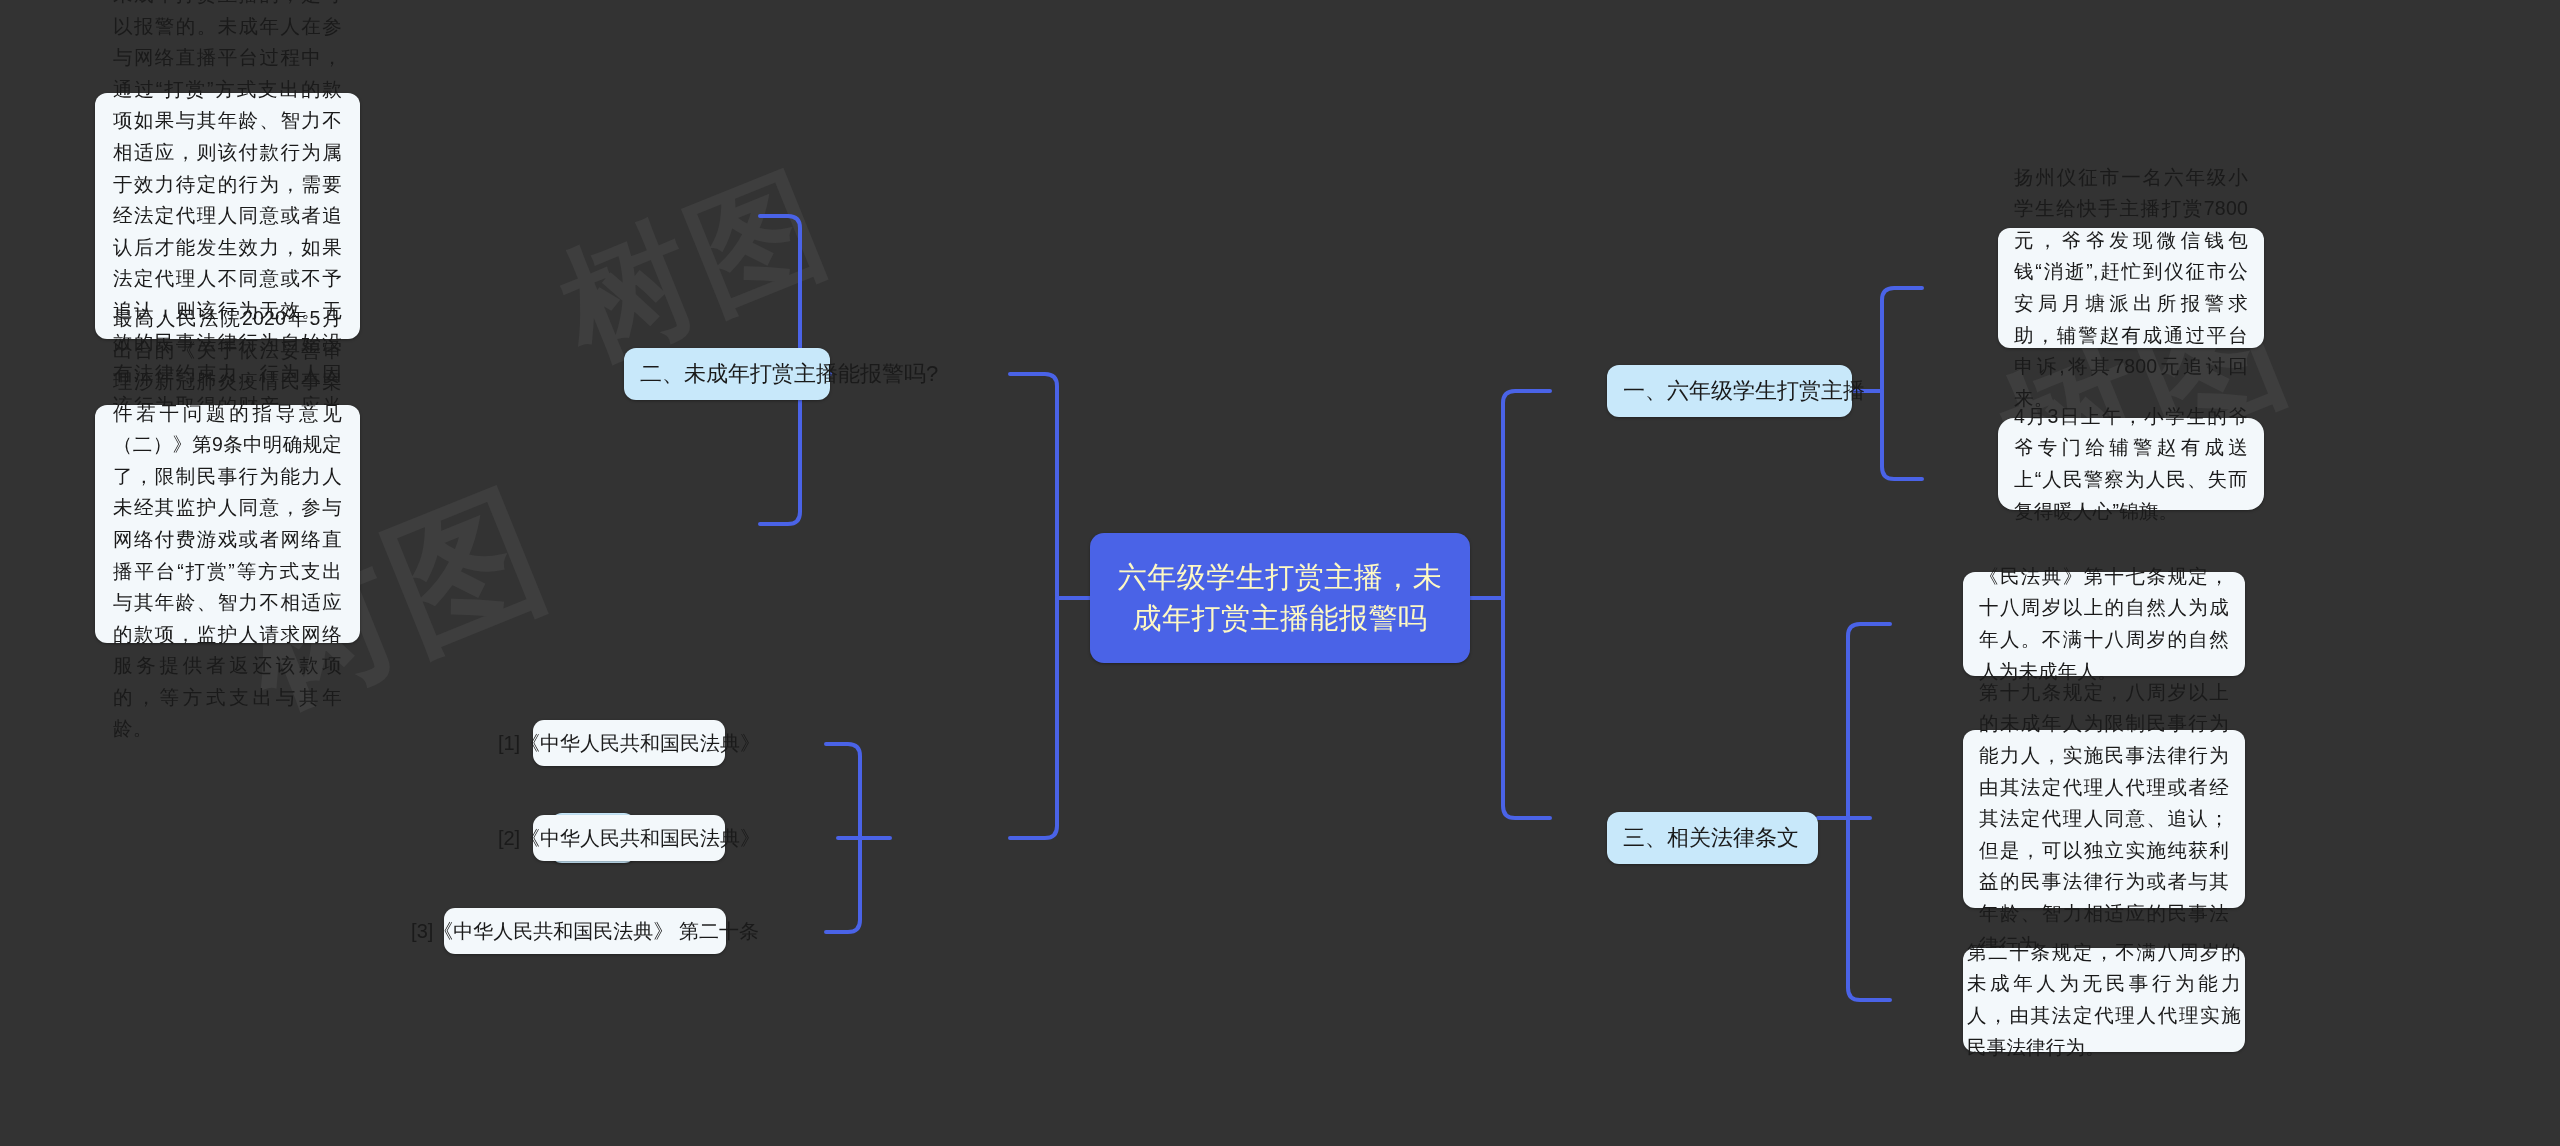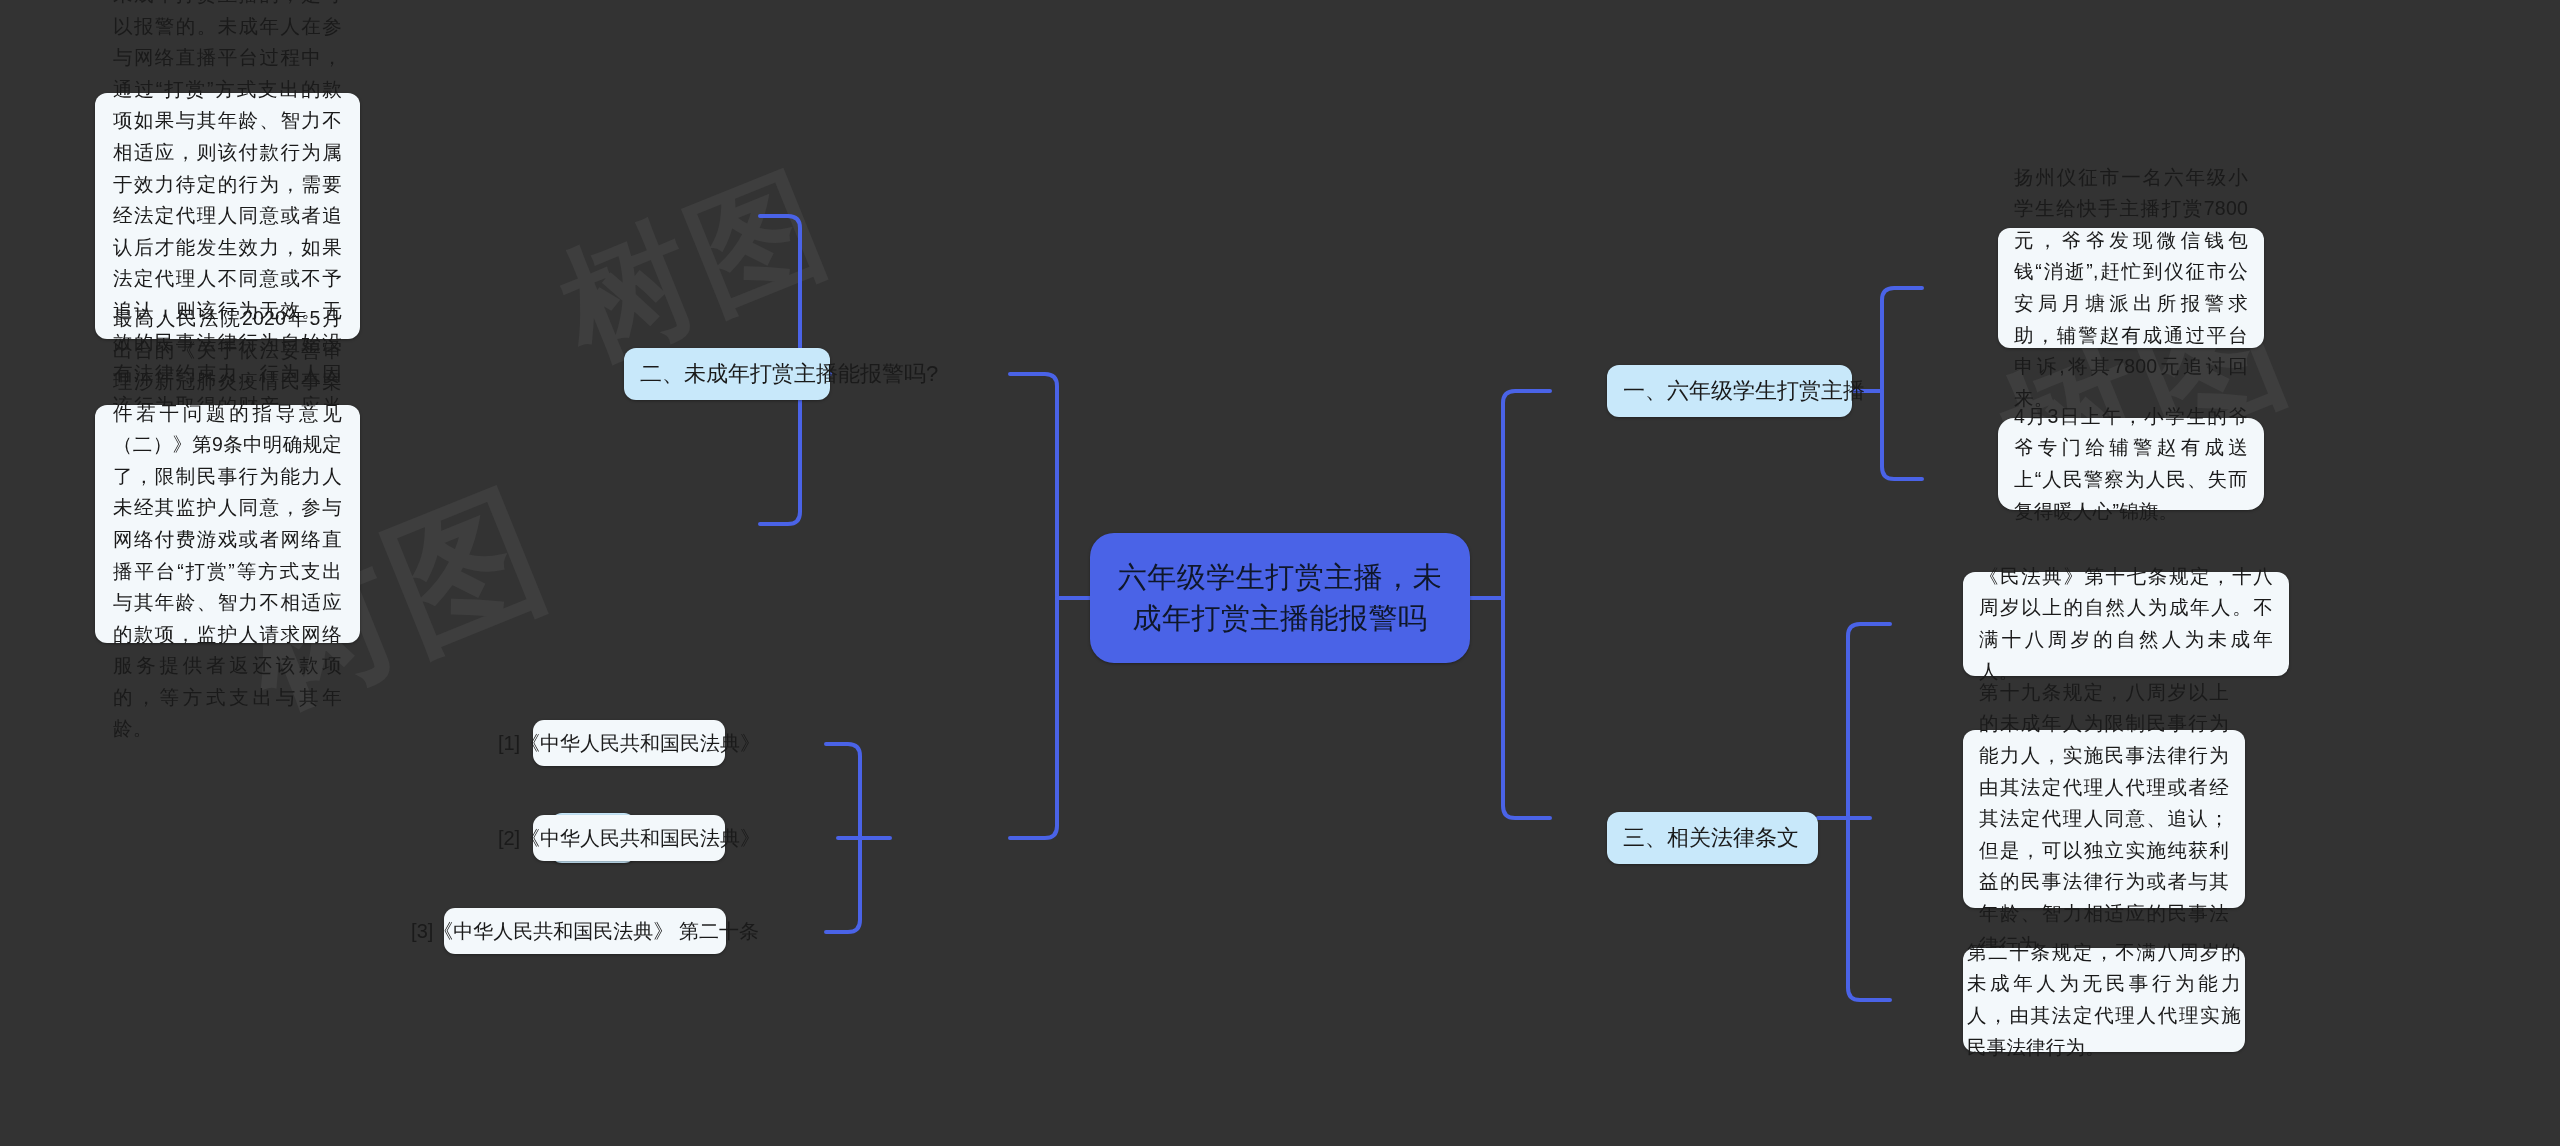--- a/index.html
+++ b/index.html
@@ -73,22 +73,22 @@
     padding: 9px 16px;
     font-size: 22px;
     line-height: 1.35;
     white-space: nowrap;
     justify-content: flex-start;
   }
 
   
   .root {
     background: #4a63e7;
-    color: #0f172a;
-    border-radius: 24px;
+    color: #fef9c3;
+    border-radius: 14px;
     padding: 18px 24px;
     font-size: 29px;
     line-height: 1.42;
     text-align: center;
     justify-content: center;
     letter-spacing: 0.5px;
   }
 
   .ref {
     background: #f3f8fb;
@@ -183,21 +183,21 @@
   </div>
 
   <div class="node card" style="left:1998px; top:418px; width:266px; height:92px; padding:12px 16px;border-radius:16px;">
     <span class="txt">4月3日上午，小学生的爷爷专门给辅警赵有成送上“人民警察为人民、失而复得暖人心”锦旗。</span>
   </div>
 
   <div class="node branch" style="left:1607px; top:792px; width:211px; height:52px;margin-top:20px;">
     <span>三、相关法律条文</span>
   </div>
 
-  <div class="node card" style="left:1963px; top:572px; width:326px; height:104px; padding:12px 16px;">
+  <div class="node card" style="left:1963px; top:572px; width:282px; height:104px; padding:12px 16px;">
     <span class="txt">《民法典》第十七条规定，十八周岁以上的自然人为成年人。不满十八周岁的自然人为未成年人。</span>
   </div>
 
   <div class="node card" style="left:1963px; top:730px; width:282px; height:178px; padding:12px 16px;">
     <span class="txt">第十九条规定，八周岁以上的未成年人为限制民事行为能力人，实施民事法律行为由其法定代理人代理或者经其法定代理人同意、追认；但是，可以独立实施纯获利益的民事法律行为或者与其年龄、智力相适应的民事法律行为。</span>
   </div>
 
   <div class="node card" style="left:1963px; top:948px; width:282px; height:104px; padding:12px 4px;">
     <span class="txt">第二十条规定，不满八周岁的未成年人为无民事行为能力人，由其法定代理人代理实施民事法律行为。</span>
   </div>

